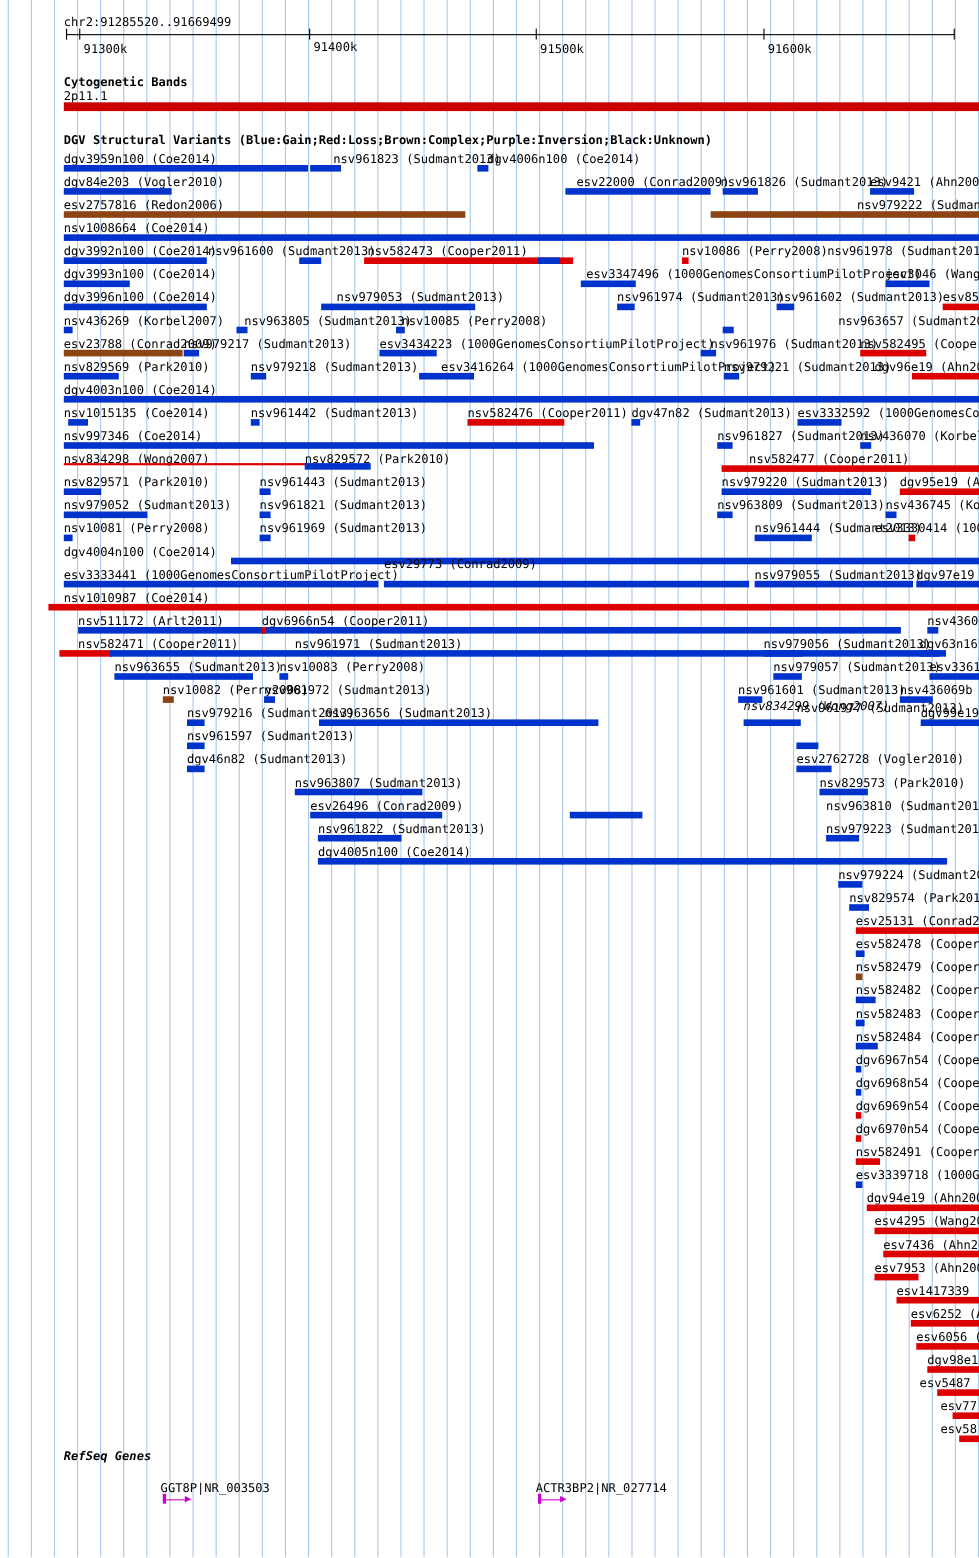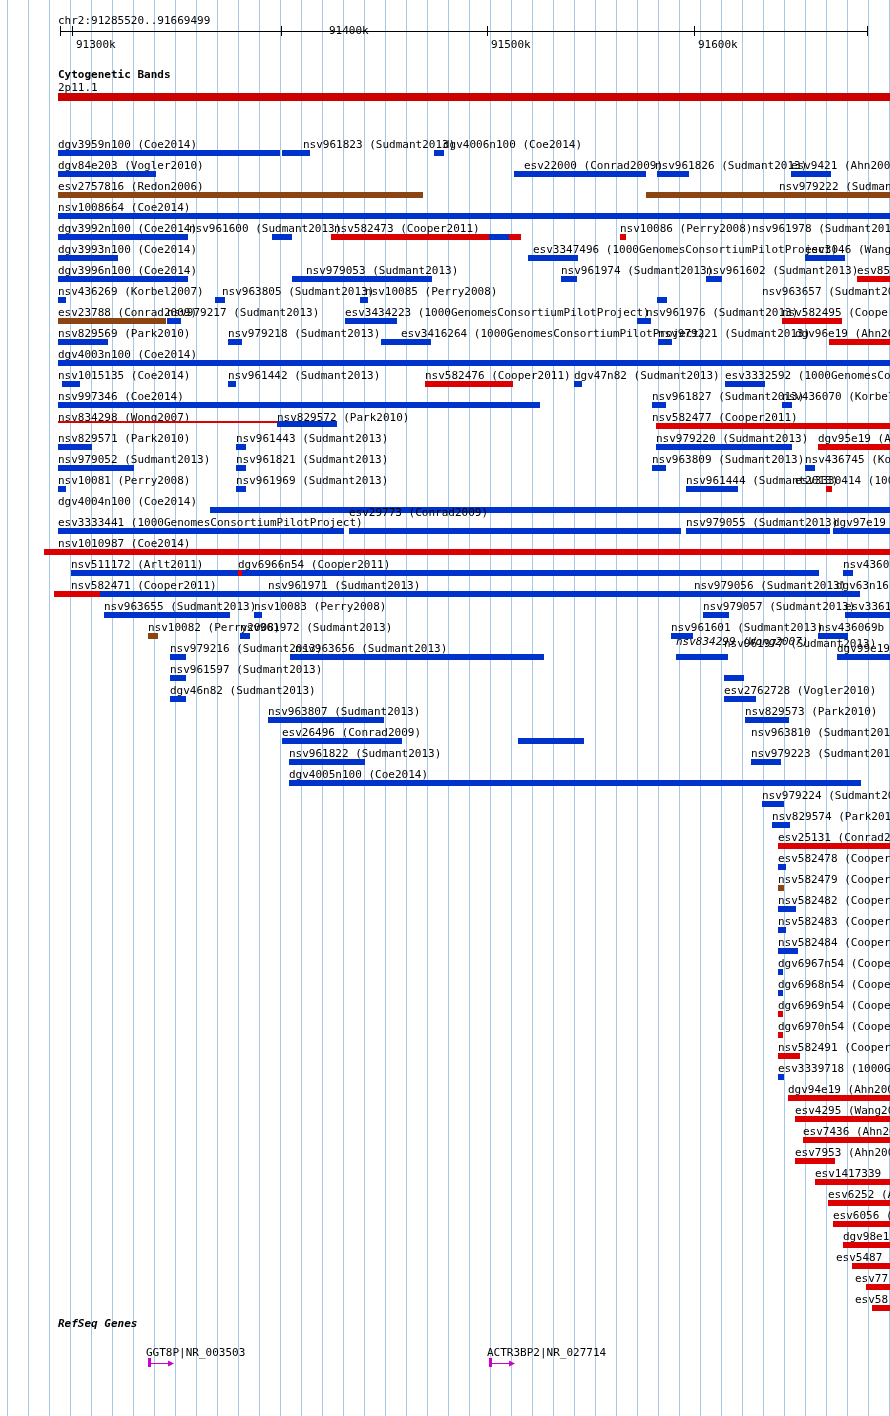--- a/index.html
+++ b/index.html
@@ -163,29 +163,30 @@
     <div class="axis-line"></div>
     <div class="endcap" style="left:0px;"></div>
     <div class="endcap" style="left:807px;"></div>
   <div class="tick" style="left: 12px;"></div>
       <div class="tick" style="left: 221px;"></div>
       <div class="tick" style="left: 427px;"></div>
       <div class="tick" style="left: 634px;"></div>
     </div>
   <div id="ruler-ticks">
       <div class="ruler-label" style="left: 76px; top: 38px;">91300k</div>
-      <div class="ruler-label" style="left: 285px; top: 24px; margin-left: 44px;">91400k</div>
+      <div class="ruler-label" style="left: 285px; top: 36px;">91400k</div>
       <div class="ruler-label" style="left: 491px; top: 38px;">91500k</div>
       <div class="ruler-label" style="left: 698px; top: 38px;">91600k</div>
     </div>
 
   <div class="section-title" style="left:58px; top:68px;">Cytogenetic Bands</div>
   <div class="small-label" style="left:58px; top:81px;text-align:center;">2p11.1</div>
   <div class="band-bar" id="cytoband-bar" style="left: 58px; top: 93px; width: 832px; background: rgb(204, 0, 0);"></div>
 
+  <div class="section-title" style="left:58px; top:121px;">DGV Structural Variants (Blue:Gain;Red:Loss;Brown:Complex;Purple:Inversion;Black:Unknown)</div>
 
   <div id="variant-layer">
       <div class="track-label" style="left: 58px; top: 139px;">dgv3959n100 (Coe2014)</div>
       <div class="bar" style="left: 58px; top: 150px; width: 222px; background: rgb(0, 51, 204);"></div>
       <div class="track-label" style="left: 303px; top: 139px;">nsv961823 (Sudmant2013)</div>
       <div class="bar" style="left: 282px; top: 150px; width: 28px; background: rgb(0, 51, 204);"></div>
       <div class="track-label" style="left: 443px; top: 139px;">dgv4006n100 (Coe2014)</div>
       <div class="bar" style="left: 434px; top: 150px; width: 10px; background: rgb(0, 51, 204);"></div>
       <div class="track-label" style="left: 58px; top: 160px;">dgv84e203 (Vogler2010)</div>
       <div class="bar" style="left: 58px; top: 171px; width: 98px; background: rgb(0, 51, 204);"></div>
@@ -270,21 +271,21 @@
       <div class="track-label" style="left: 58px; top: 391px;">nsv997346 (Coe2014)</div>
       <div class="bar" style="left: 58px; top: 402px; width: 482px; background: rgb(0, 51, 204);"></div>
       <div class="track-label" style="left: 652px; top: 391px;">nsv961827 (Sudmant2013)</div>
       <div class="bar" style="left: 652px; top: 402px; width: 14px; background: rgb(0, 51, 204);"></div>
       <div class="track-label" style="left: 782px; top: 391px;">nsv436070 (Korbel2007)</div>
       <div class="bar" style="left: 782px; top: 402px; width: 10px; background: rgb(0, 51, 204);"></div>
       <div class="track-label" style="left: 58px; top: 412px;">nsv834298 (Wong2007)</div>
       <div class="bar" style="left: 58px; top: 421px; width: 222px; height: 2px; background: rgb(221, 0, 0);"></div>
       <div class="track-label" style="left: 277px; top: 412px;">nsv829572 (Park2010)</div>
       <div class="bar" style="left: 277px; top: 421px; width: 60px; background: rgb(0, 51, 204);"></div>
-      <div class="track-label" style="left: 652px; top: 412px;">nsv582477 (Cooper2011)</div>
+      <div class="track-label" style="left: 681px; top: 412px;">nsv582477 (Cooper2011)</div>
       <div class="bar" style="left: 656px; top: 423px; width: 234px; background: rgb(221, 0, 0);"></div>
       <div class="track-label" style="left: 58px; top: 433px;">nsv829571 (Park2010)</div>
       <div class="bar" style="left: 58px; top: 444px; width: 34px; background: rgb(0, 51, 204);"></div>
       <div class="track-label" style="left: 236px; top: 433px;">nsv961443 (Sudmant2013)</div>
       <div class="bar" style="left: 236px; top: 444px; width: 10px; background: rgb(0, 51, 204);"></div>
       <div class="track-label" style="left: 656px; top: 433px;">nsv979220 (Sudmant2013)</div>
       <div class="bar" style="left: 656px; top: 444px; width: 136px; background: rgb(0, 51, 204);"></div>
       <div class="track-label" style="left: 818px; top: 433px;">dgv95e19 (Ahn2009)</div>
       <div class="bar" style="left: 818px; top: 444px; width: 72px; background: rgb(221, 0, 0);"></div>
       <div class="track-label" style="left: 58px; top: 454px;">nsv979052 (Sudmant2013)</div>

